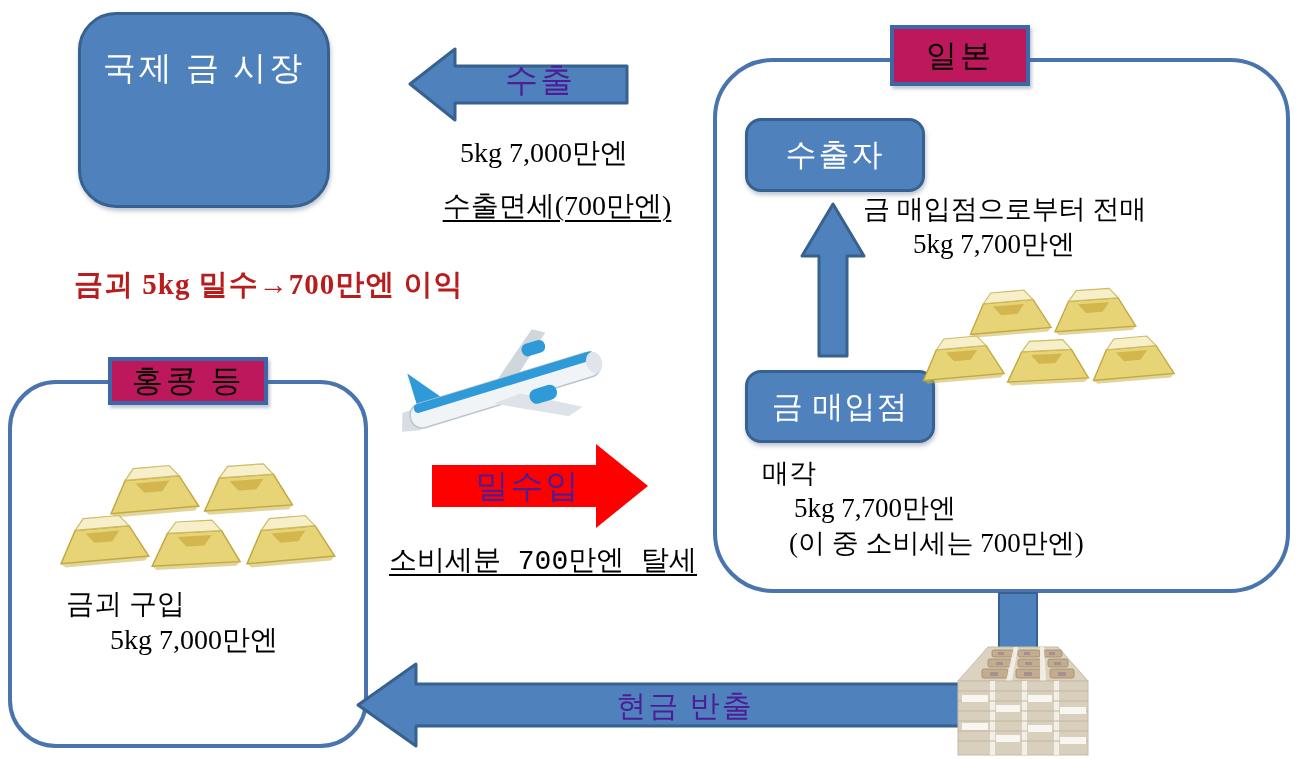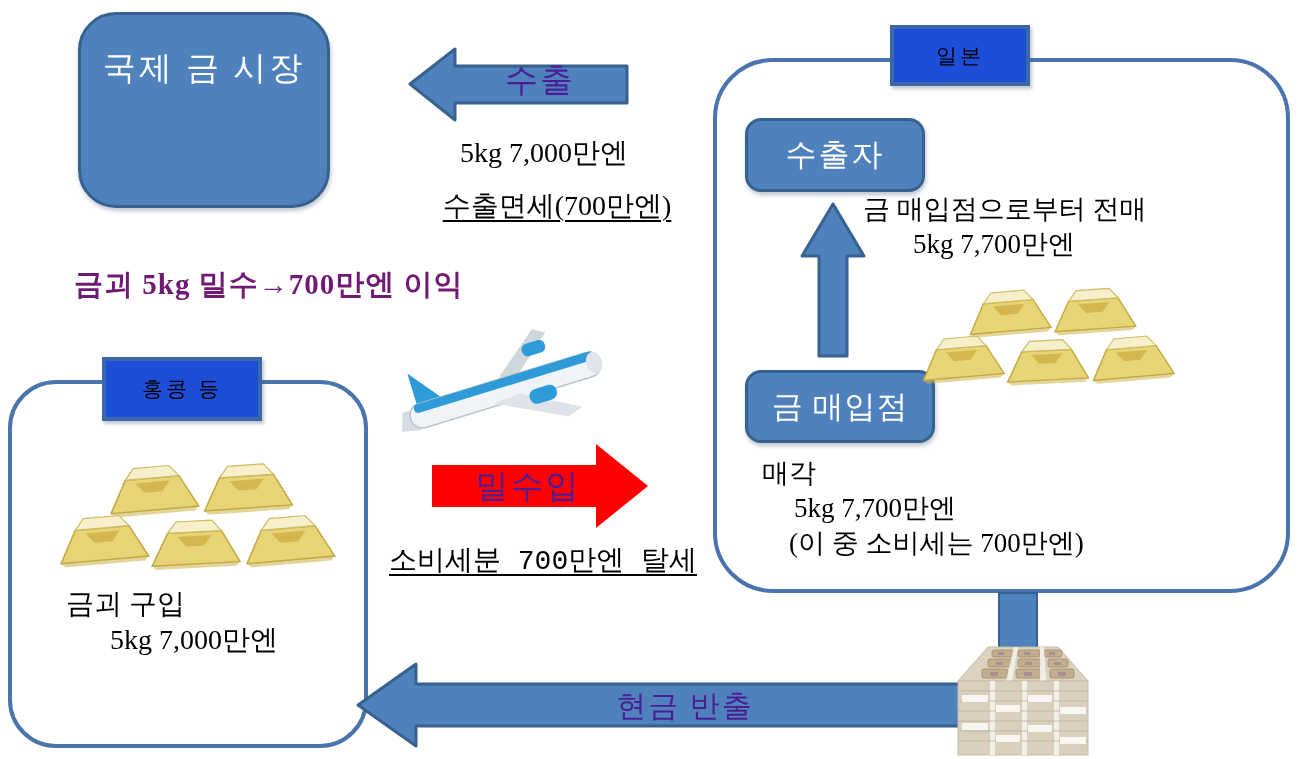--- a/index.html
+++ b/index.html
@@ -20,35 +20,35 @@
   .exporter { left:745px; top:118px; width:180px; height:74px; border-radius:16px; font-size:31px; letter-spacing:2px; }
   .buyer    { left:745px; top:370px; width:190px; height:73px; border-radius:16px; font-size:31px; letter-spacing:1px; }
   
   .container-outline {
     position:absolute; border:4px solid #4a74ad; background:transparent; z-index:1;
   }
   .hk  { left:8px;  top:380px; width:360px; height:368px; border-radius:48px; }
   .jp  { left:713px; top:58px; width:577px; height:535px; border-radius:60px; }
   
   .label-box {
-    position:absolute; background:#1d4ed8; border:4px solid #3d68a8;
+    position:absolute; background:#be185d; border:4px solid #3d68a8;
     display:flex; align-items:center; justify-content:center;
-    font-size:21px; letter-spacing:3px; z-index:3;
+    font-size:31px; letter-spacing:3px; z-index:3;
     box-shadow:2px 3px 3px rgba(80,95,120,.35);
   }
-  .hk-label { left:102px; top:357px; width:160px; height:64px; }
+  .hk-label { left:108px; top:357px; width:160px; height:48px; }
   .jp-label { left:890px; top:25px;  width:140px; height:61px; }
   
   .txt { position:absolute; font-size:28px; white-space:nowrap; z-index:2; }
   .center { text-align:center; }
   .uline { text-decoration:underline; text-decoration-thickness:2px; text-underline-offset:5px; }
   .export-amount    { left:414px; top:134px; width:260px; }
   .export-exemption { left:407px; top:187px; width:300px; }
   .profit-note { position:absolute; left:74px; top:265px; font-size:29px; font-weight:bold;
-                 color:#701a75; white-space:nowrap; letter-spacing:1px; z-index:2; }
+                 color:#b91c1c; white-space:nowrap; letter-spacing:1px; z-index:2; }
   .evasion-note { left:389px; top:541px; width:300px;font-family:Liberation Mono, monospace; }
   .txtblock { position:absolute; font-size:28px; line-height:36px; white-space:nowrap; z-index:2; }
   .purchase-block { left:66px; top:586px; }
   .resale-block { left:863px; top:192px; font-size:27px; line-height:35px; }
   .sale-block   { left:762px; top:456px; font-size:27px; line-height:35px; }
   .ind-44 { margin-left:44px; }
   .ind-50 { margin-left:50px; }
   .ind-32 { margin-left:32px; }
   .ind-27 { margin-left:27px; }
   

